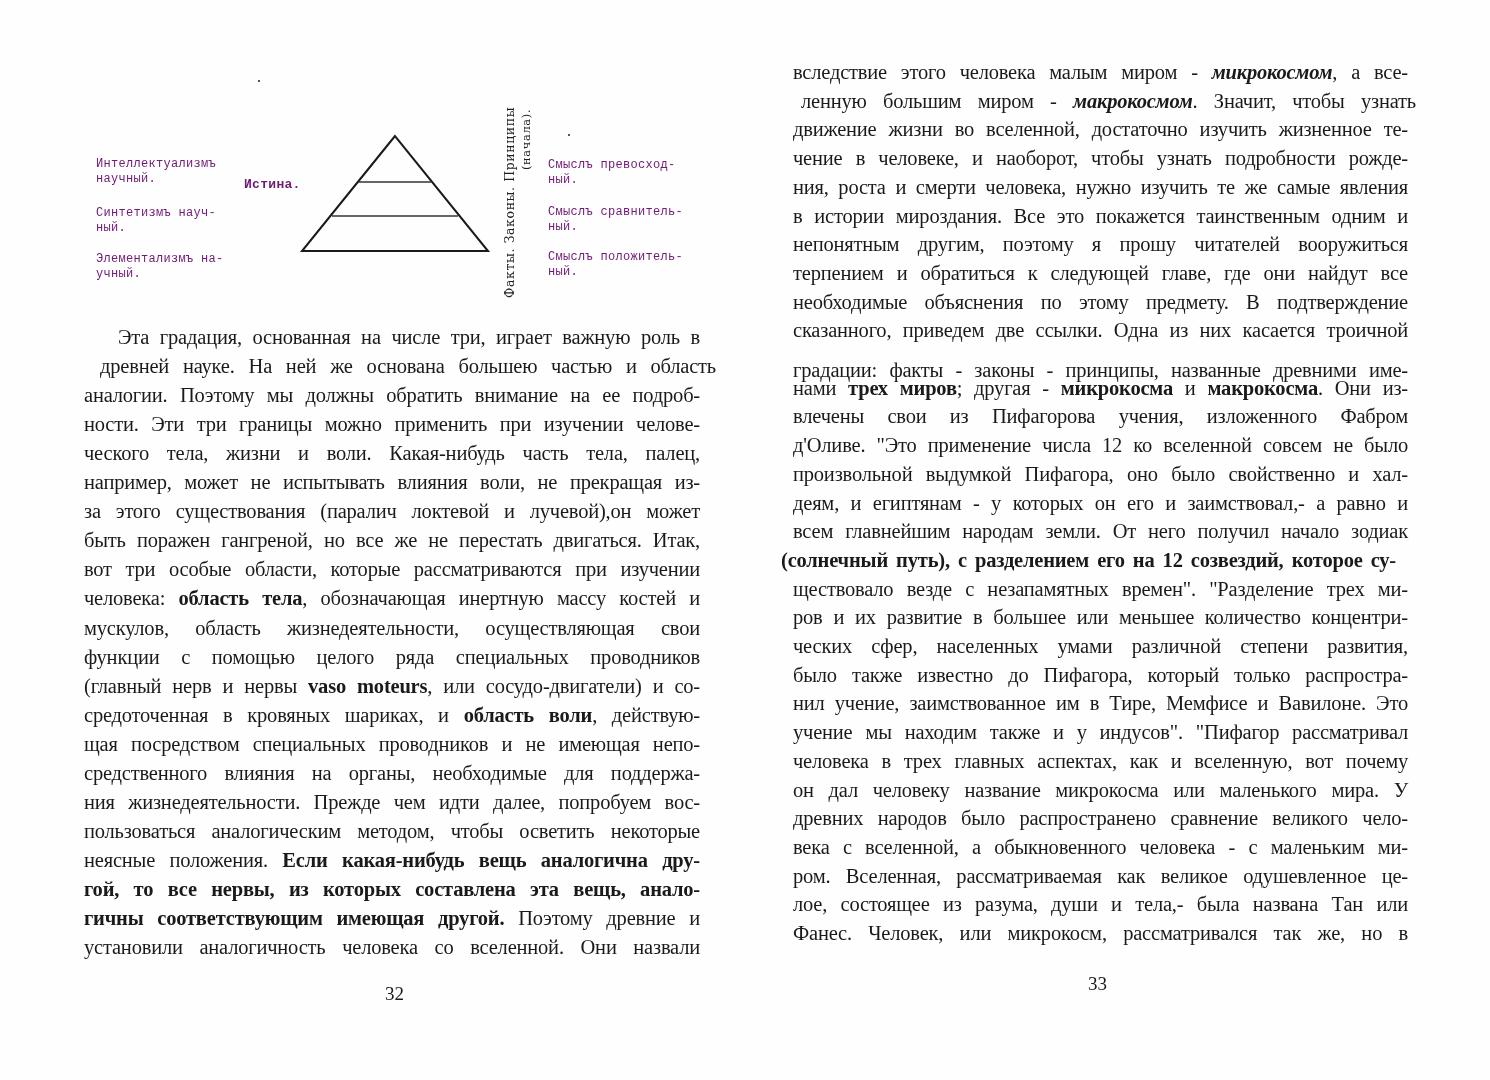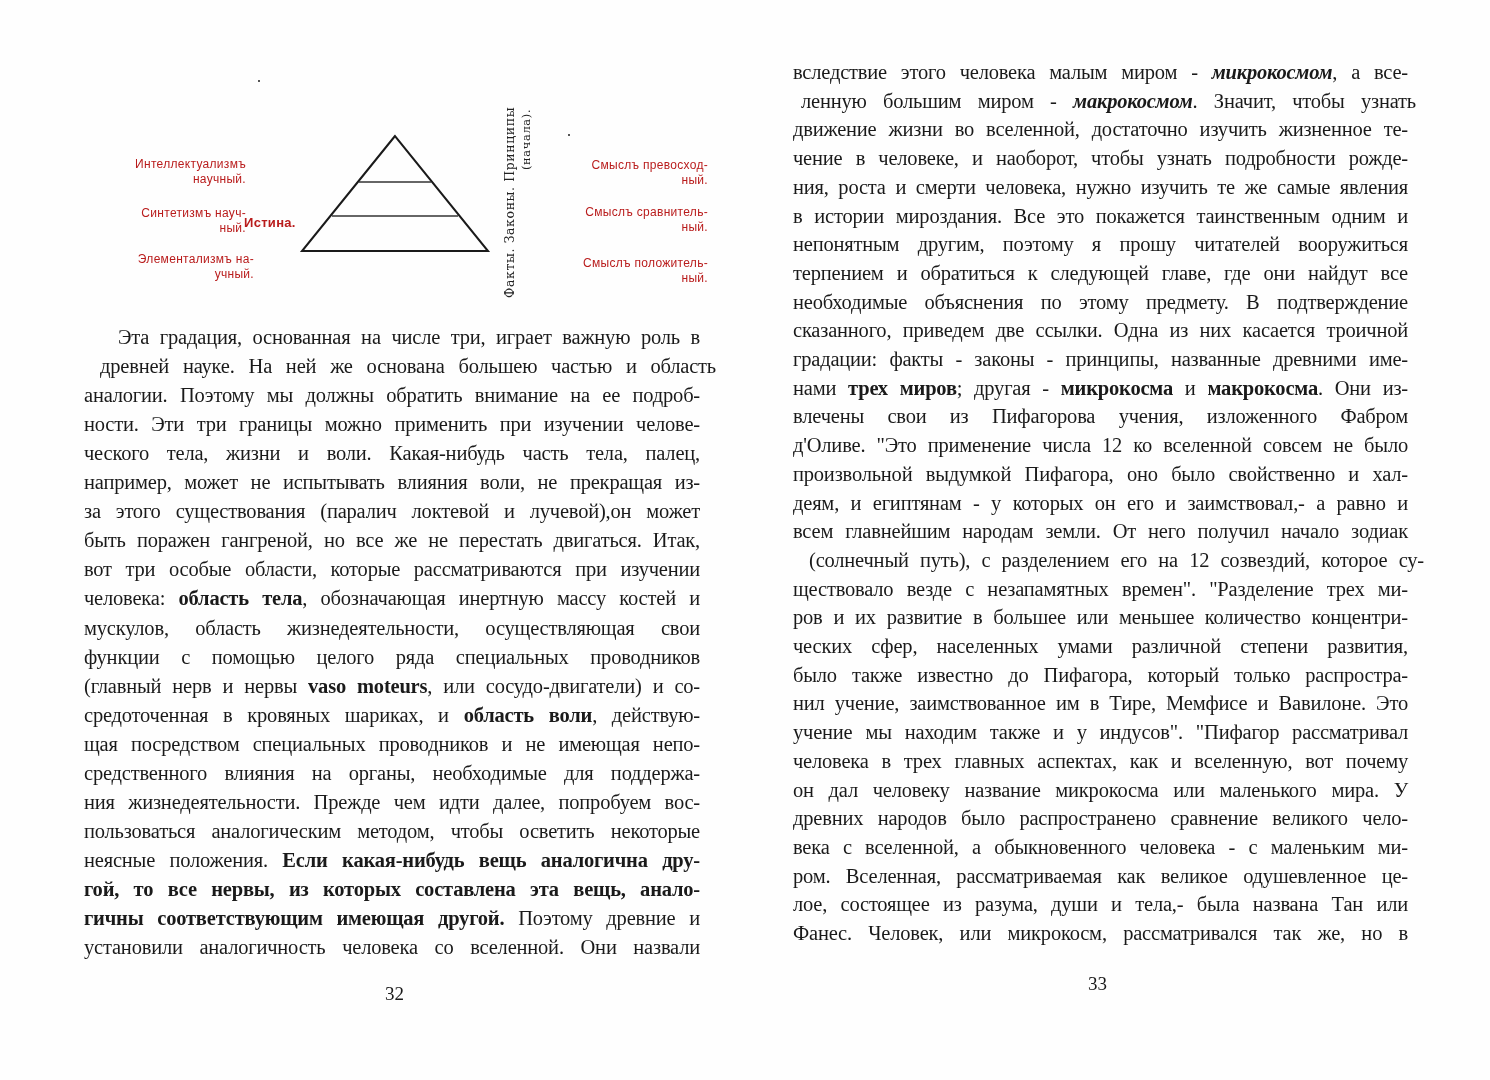--- a/index.html
+++ b/index.html
@@ -16,22 +16,22 @@
     position: absolute; font-size: 20.5px; line-height: 24px; white-space: nowrap;
     text-align: justify; text-align-last: justify; letter-spacing: -0.2px;
   }
   .line.indent { text-indent: 34px; }
   .b { font-weight: bold; }
   .bi { font-weight: bold; font-style: italic; }
   .folio { position: absolute; font-size: 19px; }
   
   .diagram { position: absolute; left: 0; top: 0; width: 745px; height: 310px; }
   .dlabel {
-    position: absolute; font-family: Liberation Sans, sans-serif; font-size: 12px;
-    line-height: 15px; text-align: right; color: #b91c1c; letter-spacing: 0.3px;
+    position: absolute; font-family: Liberation Mono, monospace; font-size: 12px;
+    line-height: 15px; text-align: left; color: #701a75; letter-spacing: 0.3px;
   }
   .dlabel.bold { font-weight: bold; font-size: 13px; }
   .vlabel {
     position: absolute; font-family: "DejaVu Serif", serif; font-size: 12.5px;
     color: #222; white-space: nowrap; transform-origin: 0 0; transform: rotate(-90deg);
     letter-spacing: 0.6px;
   }
   .speck { position: absolute; width: 2px; height: 2px; background: #555; }
 </style>
 </head>
@@ -47,40 +47,40 @@
       <div>научный.</div>
     </div>
     <div class="dlabel" style="left:96px;top:206px;width:150px;">
       <div>Синтетизмъ науч-</div>
       <div>ный.</div>
     </div>
     <div class="dlabel" style="left:96px;top:252px;width:158px;">
       <div>Элементализмъ на-</div>
       <div>учный.</div>
     </div>
-    <div class="dlabel bold" style="left:244px;top:177px;margin-top:38px;">Истина.</div>
+    <div class="dlabel bold" style="left:244px;top:177px;">Истина.</div>
 
     <svg style="position:absolute;left:0;top:0;" width="745" height="310">
       <polygon points="395,136 302,251 488,251" fill="none" stroke="#1a1a1a" stroke-width="2"></polygon>
       <line x1="359" y1="182" x2="431" y2="182" stroke="#333" stroke-width="1.3"></line>
       <line x1="332" y1="216" x2="458" y2="216" stroke="#333" stroke-width="1.3"></line>
     </svg>
 
     <div class="vlabel" style="left:502px;top:298px;">Факты. Законы. Принципы</div>
     <div class="vlabel" style="left:519px;top:170px;font-size:11.5px;">(начала).</div>
 
     <div class="dlabel" style="left:548px;top:158px;width:160px;">
       <div>Смыслъ превосход-</div>
       <div>ный.</div>
     </div>
     <div class="dlabel" style="left:548px;top:205px;width:160px;">
       <div>Смыслъ сравнитель-</div>
       <div>ный.</div>
     </div>
-    <div class="dlabel" style="left:548px;top:256px;width:160px;">
+    <div class="dlabel" style="left:548px;top:250px;width:160px;">
       <div>Смыслъ положитель-</div>
       <div>ный.</div>
     </div>
   </div>
 
   <div id="left-text">
       <div class="line indent" style="left: 84px; width: 616px; top: 325px;"><span>Эта градация, основанная на числе три, играет важную роль в</span></div>
       <div class="line" style="left: 84px; width: 616px; top: 354.05px; margin-left: 16px;"><span>древней науке. На ней же основана большею частью и область</span></div>
       <div class="line" style="left: 84px; width: 616px; top: 383.1px;"><span>аналогии. Поэтому мы должны обратить внимание на ее подроб-</span></div>
       <div class="line" style="left: 84px; width: 616px; top: 412.15px;"><span>ности. Эти три границы можно применить при изучении челове-</span></div>
@@ -113,28 +113,28 @@
       <div class="line" style="left: 48px; width: 615px; top: 60px;"><span>вследствие этого человека малым миром - </span><span class="bi">микрокосмом</span><span>, а все-</span></div>
       <div class="line" style="left: 56px; width: 615px; top: 88.7px;"><span>ленную большим миром - </span><span class="bi">макрокосмом</span><span>. Значит, чтобы узнать</span></div>
       <div class="line" style="left: 48px; width: 615px; top: 117.4px;"><span>движение жизни во вселенной, достаточно изучить жизненное те-</span></div>
       <div class="line" style="left: 48px; width: 615px; top: 146.1px;"><span>чение в человеке, и наоборот, чтобы узнать подробности рожде-</span></div>
       <div class="line" style="left: 48px; width: 615px; top: 174.8px;"><span>ния, роста и смерти человека, нужно изучить те же самые явления</span></div>
       <div class="line" style="left: 48px; width: 615px; top: 203.5px;"><span>в истории мироздания. Все это покажется таинственным одним и</span></div>
       <div class="line" style="left: 48px; width: 615px; top: 232.2px;"><span>непонятным другим, поэтому я прошу читателей вооружиться</span></div>
       <div class="line" style="left: 48px; width: 615px; top: 260.9px;"><span>терпением и обратиться к следующей главе, где они найдут все</span></div>
       <div class="line" style="left: 48px; width: 615px; top: 289.6px;"><span>необходимые объяснения по этому предмету. В подтверждение</span></div>
       <div class="line" style="left: 48px; width: 615px; top: 318.3px;"><span>сказанного, приведем две ссылки. Одна из них касается троичной</span></div>
-      <div class="line" style="left: 48px; width: 615px; top: 347px;"><span>градации: факты - законы - принципы, названные древними име-</span></div>
+      <div class="line" style="left: 48px; width: 615px; top: 358px;"><span>градации: факты - законы - принципы, названные древними име-</span></div>
       <div class="line" style="left: 48px; width: 615px; top: 375.7px;"><span>нами </span><span class="b">трех миров</span><span>; другая - </span><span class="b">микрокосма</span><span> и </span><span class="b">макрокосма</span><span>. Они из-</span></div>
       <div class="line" style="left: 48px; width: 615px; top: 404.4px;"><span>влечены свои из Пифагорова учения, изложенного Фабром</span></div>
       <div class="line" style="left: 48px; width: 615px; top: 433.1px;"><span>д'Оливе. "Это применение числа 12 ко вселенной совсем не было</span></div>
       <div class="line" style="left: 48px; width: 615px; top: 461.8px;"><span>произвольной выдумкой Пифагора, оно было свойственно и хал-</span></div>
       <div class="line" style="left: 48px; width: 615px; top: 490.5px;"><span>деям, и египтянам - у которых он его и заимствовал,- а равно и</span></div>
       <div class="line" style="left: 48px; width: 615px; top: 519.2px;"><span>всем главнейшим народам земли. От него получил начало зодиак</span></div>
-      <div class="line" style="left: 64px; width: 615px; top: 547.9px;"><span>(солнечный путь), с разделением его на 12 созвездий, которое су-</span></div>
+      <div class="line" style="left: 36px; width: 615px; top: 547.9px; font-weight: bold;"><span>(солнечный путь), с разделением его на 12 созвездий, которое су-</span></div>
       <div class="line" style="left: 48px; width: 615px; top: 576.6px;"><span>ществовало везде с незапамятных времен". "Разделение трех ми-</span></div>
       <div class="line" style="left: 48px; width: 615px; top: 605.3px;"><span>ров и их развитие в большее или меньшее количество концентри-</span></div>
       <div class="line" style="left: 48px; width: 615px; top: 634px;"><span>ческих сфер, населенных умами различной степени развития,</span></div>
       <div class="line" style="left: 48px; width: 615px; top: 662.7px;"><span>было также известно до Пифагора, который только распростра-</span></div>
       <div class="line" style="left: 48px; width: 615px; top: 691.4px;"><span>нил учение, заимствованное им в Тире, Мемфисе и Вавилоне. Это</span></div>
       <div class="line" style="left: 48px; width: 615px; top: 720.1px;"><span>учение мы находим также и у индусов". "Пифагор рассматривал</span></div>
       <div class="line" style="left: 48px; width: 615px; top: 748.8px;"><span>человека в трех главных аспектах, как и вселенную, вот почему</span></div>
       <div class="line" style="left: 48px; width: 615px; top: 777.5px;"><span>он дал человеку название микрокосма или маленького мира. У</span></div>
       <div class="line" style="left: 48px; width: 615px; top: 806.2px;"><span>древних народов было распространено сравнение великого чело-</span></div>
       <div class="line" style="left: 48px; width: 615px; top: 834.9px;"><span>века с вселенной, а обыкновенного человека - с маленьким ми-</span></div>

